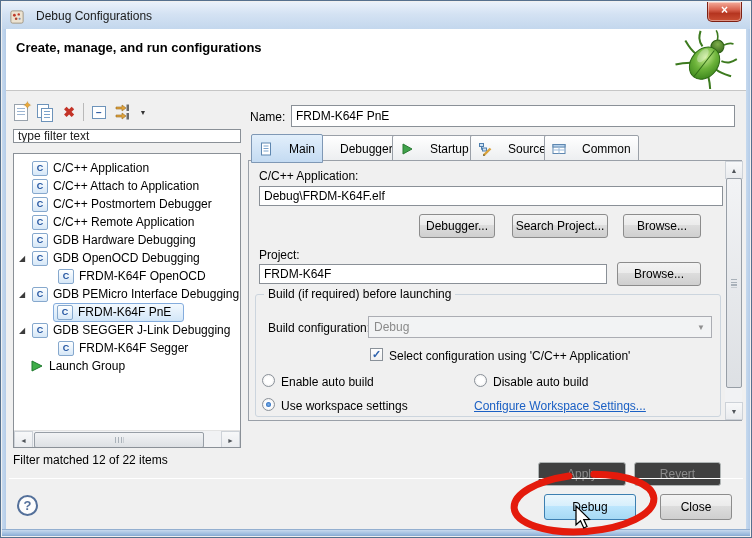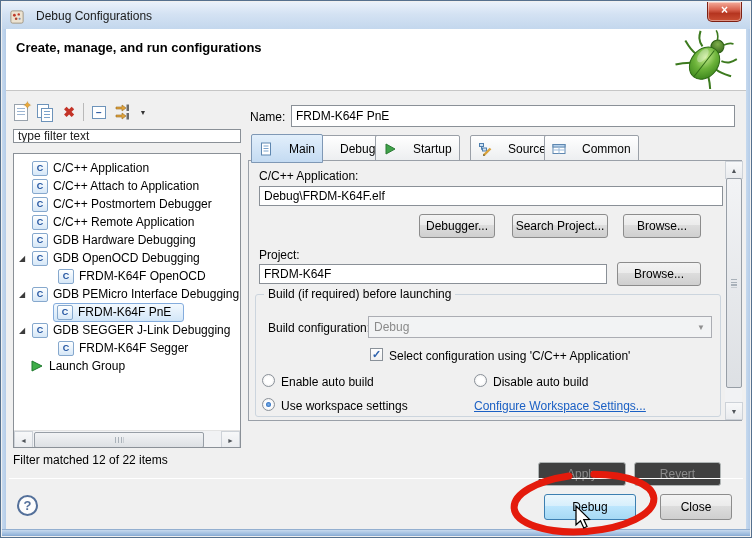--- a/index.html
+++ b/index.html
@@ -266,21 +266,21 @@
           <line x1="2" y1="8" x2="5" y2="8" stroke="#555"></line>
         <line x1="2" y1="12" x2="5" y2="10" stroke="#555"></line>
           <line x1="12" y1="4" x2="9" y2="6" stroke="#555"></line>
         <line x1="12" y1="8" x2="9" y2="8" stroke="#555"></line>
           <line x1="12" y1="12" x2="9" y2="10" stroke="#555"></line>
         <circle cx="7" cy="4" r="1.8" fill="#6a8f3e" stroke="#3c6b22"></circle>
         <ellipse cx="7" cy="9" rx="3" ry="3.8" fill="#8ab55a" stroke="#3c6b22"></ellipse>
       </svg>
       <span>Debugger</span>
     </div>
-    <div class="tab" style="left:374px;">
+    <div class="tab" style="left:391px;">
       <svg class="tico" viewBox="0 0 14 14">
         <polygon points="3,2 12,7 3,12" fill="#3fa24a" stroke="#2a7a33"></polygon>
       </svg>
       <span>Startup</span>
     </div>
     <div class="tab" style="left:469px;">
       <svg class="tico" viewBox="0 0 14 14">
         <rect x="1.5" y="1.5" width="4" height="3" fill="#cfe2f3" stroke="#4f7fae"></rect>
         <rect x="4.5" y="6" width="4" height="3" fill="#cfe2f3" stroke="#4f7fae"></rect>
         <line x1="3.5" y1="4.5" x2="3.5" y2="7.5" stroke="#4f7fae"></line>

